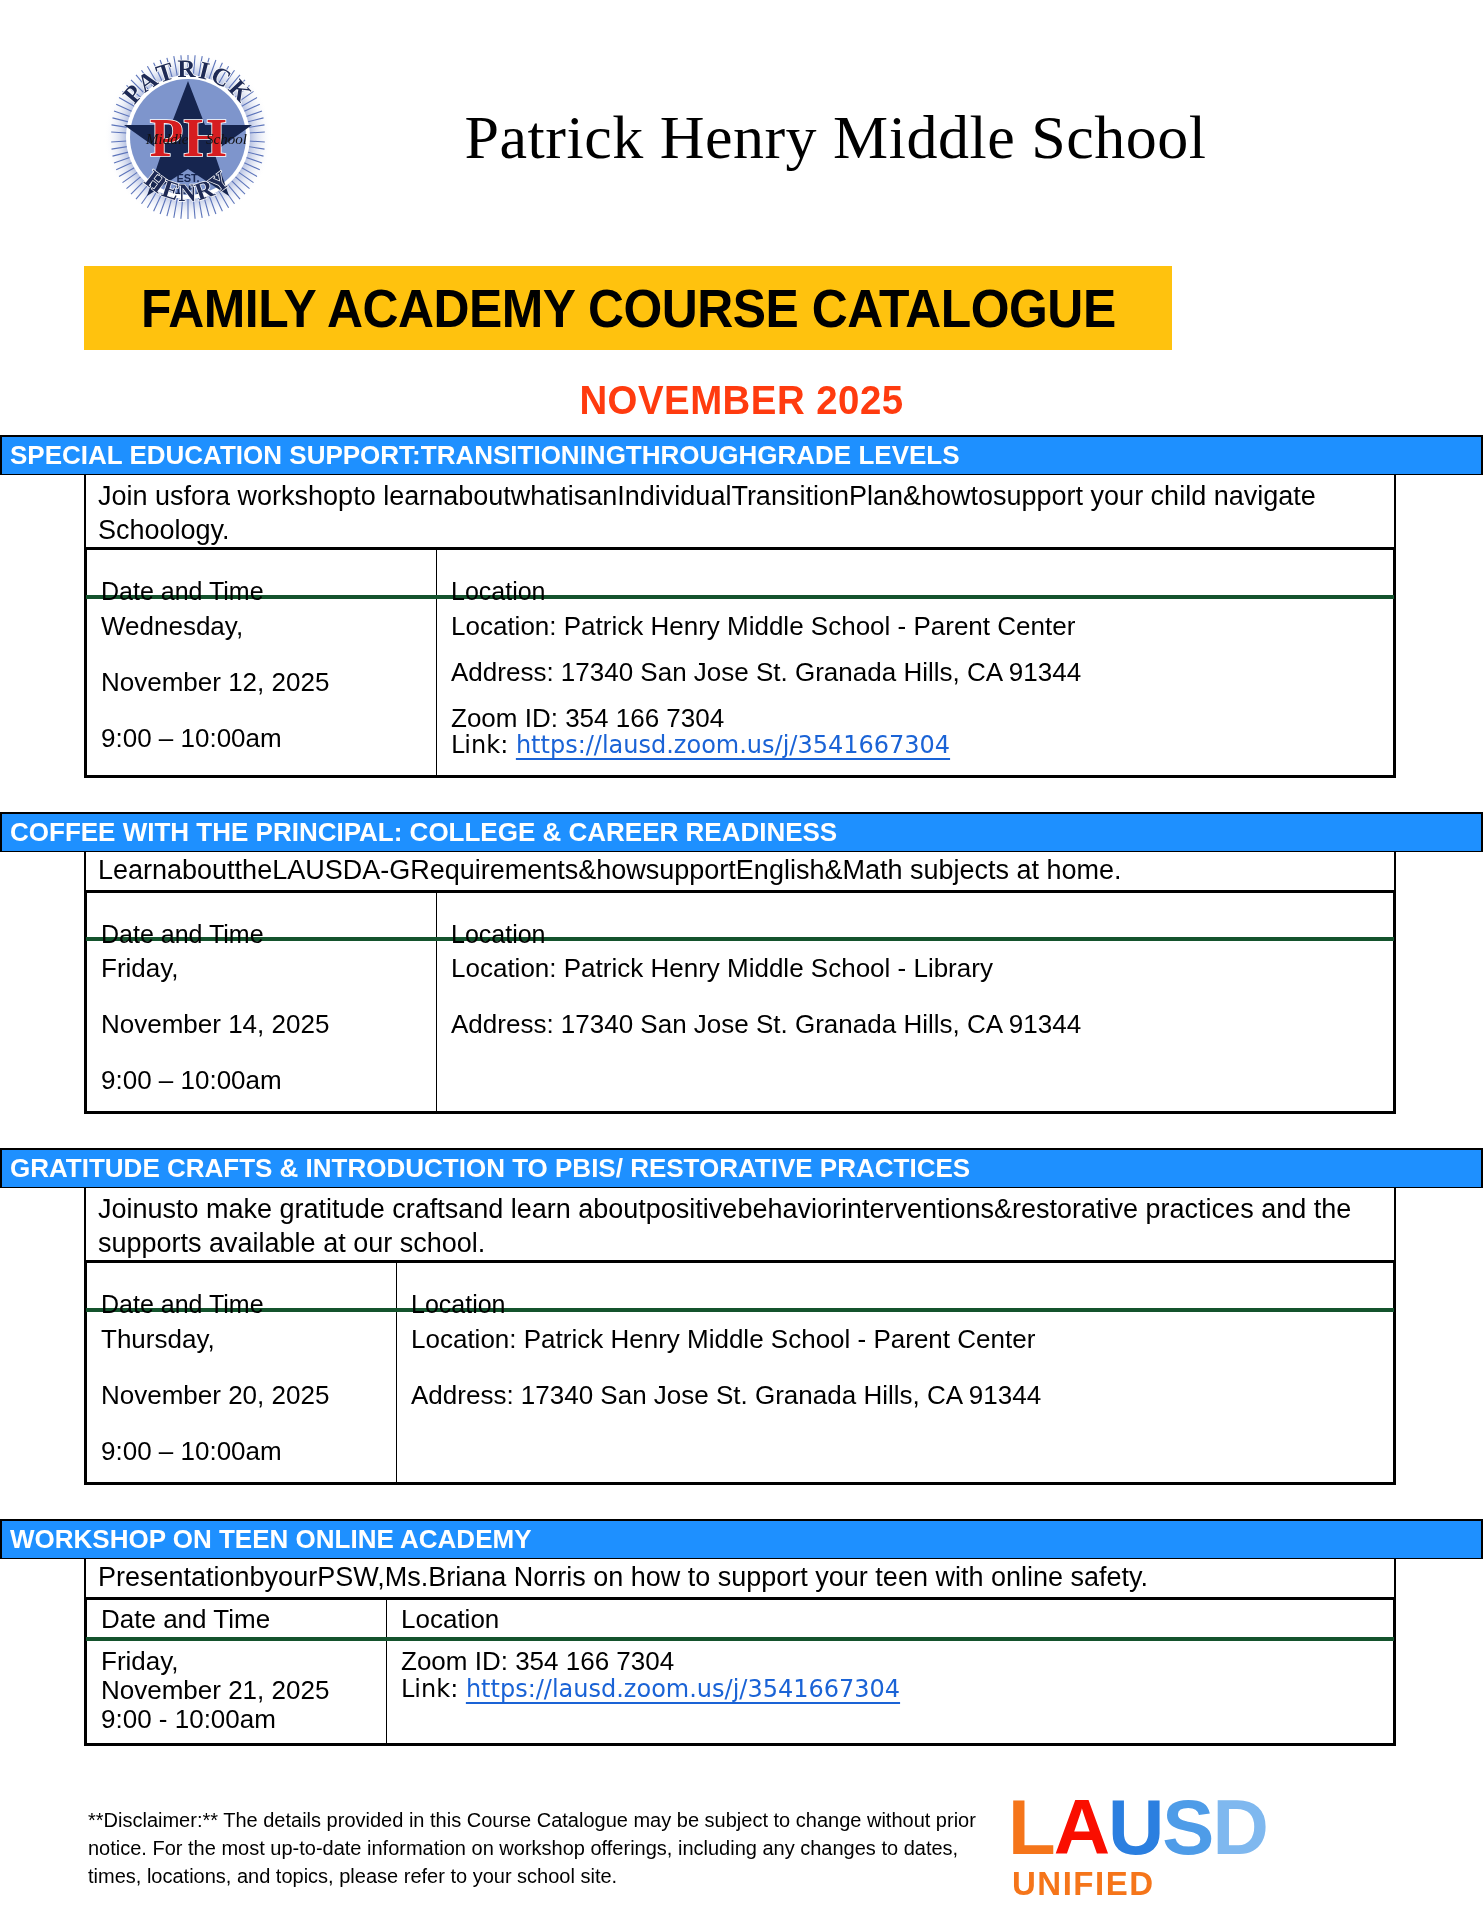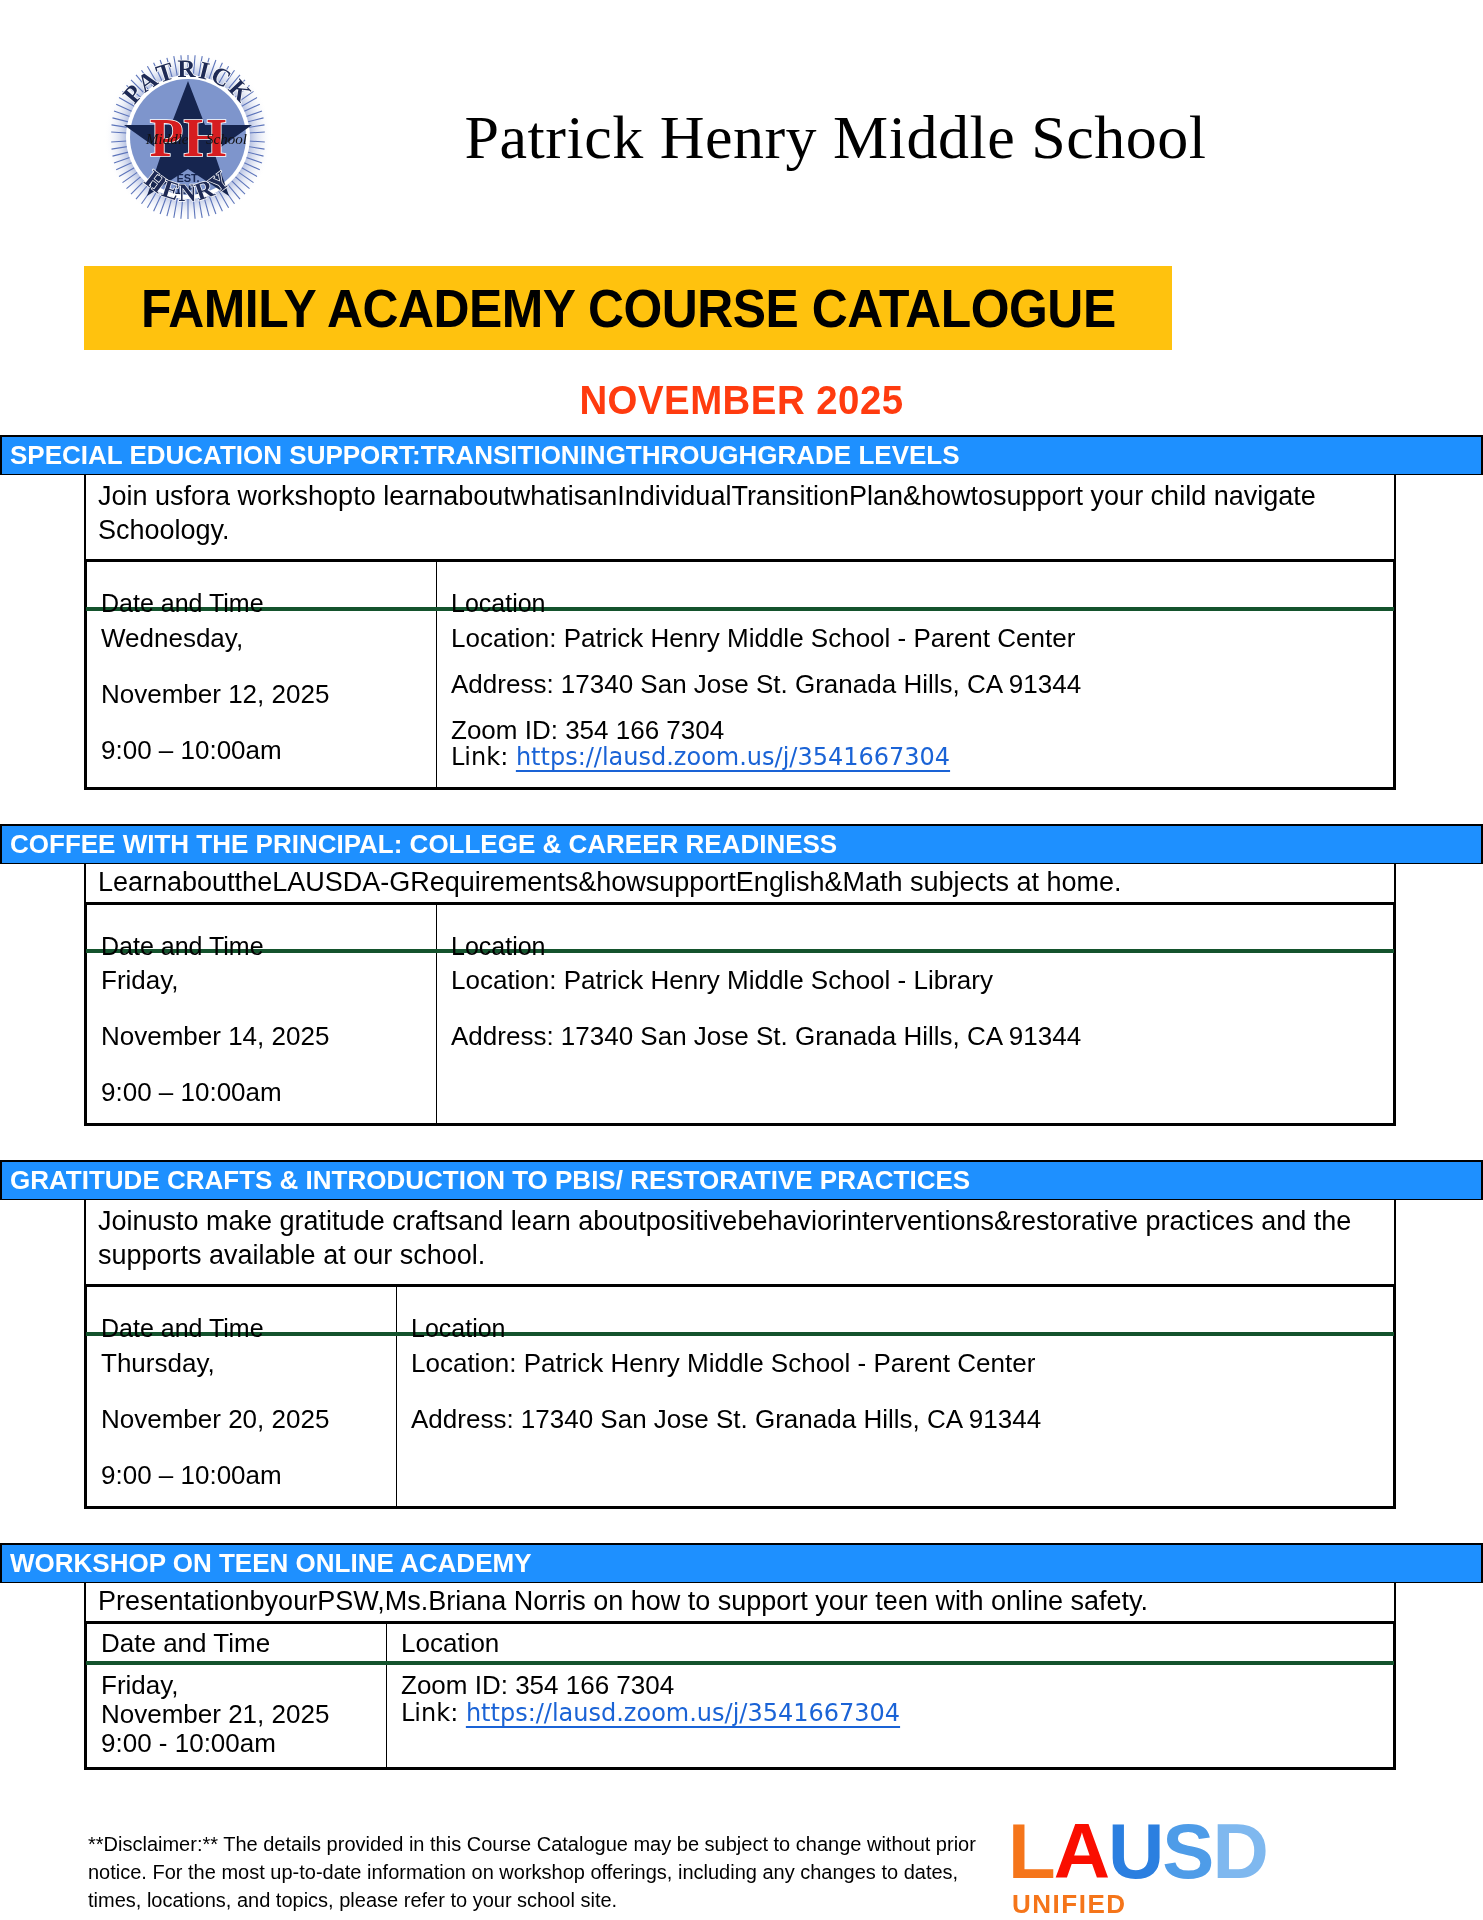--- a/index.html
+++ b/index.html
@@ -98,21 +98,21 @@
     border: 2px solid #000;
     border-bottom: 1px solid #000;
     letter-spacing: 0px;
     line-height: 1.08;
     white-space: nowrap;
     overflow: hidden;
   }
   .sec-desc {
     font-size: 27px;
     line-height: 1.24;
-    padding: 5px 10px 12px 12px;
+    padding: 5px 10px 0 12px;
     border-bottom: 2px solid #000;
   }
   .sec-desc.tight {
     padding: 3px 10px 4px 12px;
     line-height: 1.15;
   }
 
   table.sched {
     width: 100%;
     border-collapse: collapse;
@@ -201,21 +201,21 @@
     letter-spacing: -2px;
     display: flex;
   }
   .lausd-top span { display: inline-block; }
   .l-l { color: #F5751A; }
   .l-a { color: #FA0E00; }
   .l-u { color: #2B7FE0; }
   .l-s { color: #4E9CE8; }
   .l-d { color: #7FB8EF; }
   .lausd-bottom {
-    font-size: 26px;
+    font-size: 33px;
     font-weight: bold;
     color: #F5751A;
     letter-spacing: 1.5px;
     margin-top: 2px;
     margin-left: 4px;
   }
 
   svg { display: block; }
 </style>
 </head>

